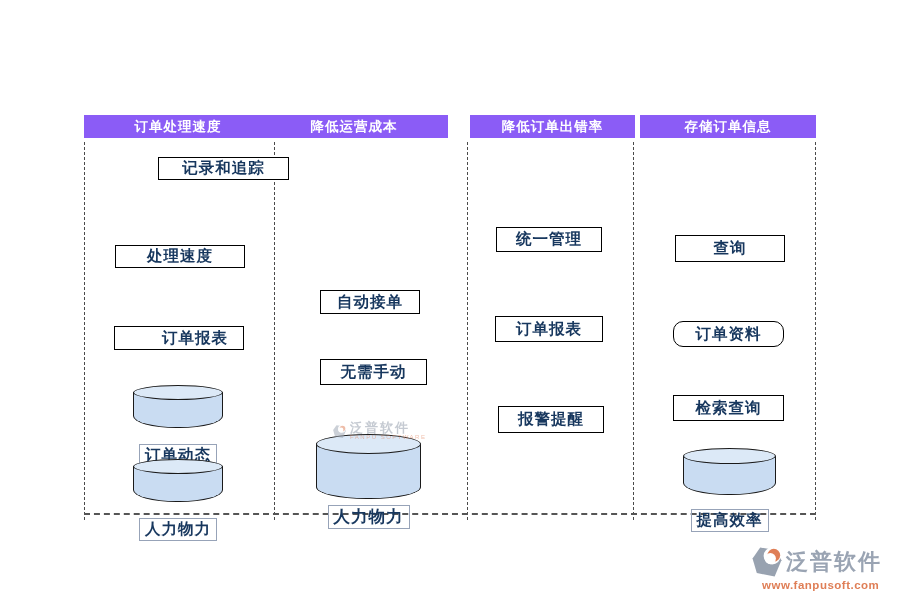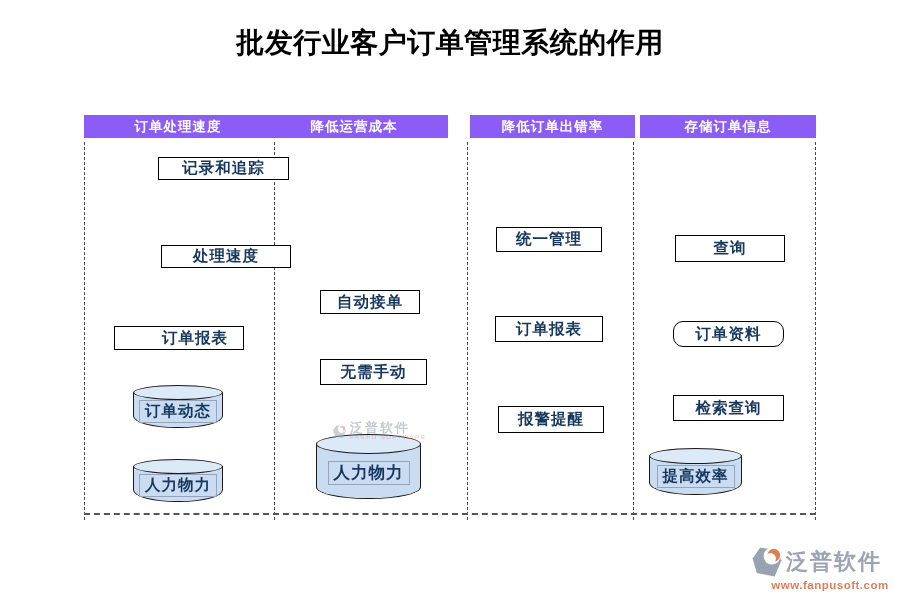--- a/index.html
+++ b/index.html
@@ -54,21 +54,21 @@
   }
   .cyl .cbody {
     position:absolute; left:0; right:0; bottom:0;
     background:#C9DCF2; border:1.5px solid #1a1a1a; border-top:none;
     border-radius:0 0 48% 48% / 0 0 12px 12px;
   }
   .cyl .lbl {
     position:absolute; left:50%; transform:translateX(-50%);
     border:1px solid #97A3B8; padding:0 5px;
     color:#17375E; font-weight:bold; font-size:15.5px;
-    white-space:nowrap; letter-spacing:1px;
+    white-space:nowrap; letter-spacing:1px;margin-top:44px;
   }
   .cyl-sm { width:90px; height:43px; }
   .cyl-sm .ctop { height:15px; }
   .cyl-sm .cbody { top:7px; }
   .cyl-sm .lbl { top:15px; }
   .cyl-md { width:93px; height:47px; }
   .cyl-md .ctop { height:16px; }
   .cyl-md .cbody { top:8px; }
   .cyl-md .lbl { top:17px; }
   .cyl-lg { width:105px; height:65px; }
@@ -85,46 +85,45 @@
   .wm .wms { font-size:6px; color:#E0805C; letter-spacing:1.5px; line-height:7px; }
 
   .flogo { position:absolute; left:750px; top:545px; width:148px; }
   .flogo-row { display:flex; align-items:center; gap:2px; }
   .flogo-company {
     font-size:22px; font-weight:bold; color:#9AA4B3; letter-spacing:2px;
     font-family:"Liberation Sans","DejaVu Sans",sans-serif;
   }
   .flogo-url {
     margin-top:0px; padding-left:12px;
-    font-size:11.5px; font-weight:bold; color:#DF7E56; letter-spacing:0.5px;text-align:center;
+    font-size:11.5px; font-weight:bold; color:#DF7E56; letter-spacing:0.5px;
   }
 </style>
 </head>
 <body>
 
 <div class="stage">
 
-  <div class="title">批发行业客户订单管理系统的作用</div>
 
   <div class="diagram">
 
     <div class="hdr hdr1">订单处理速度</div>
     <div class="hdr hdr2">降低运营成本</div>
     <div class="hdr hdr3">降低订单出错率</div>
     <div class="hdr hdr4">存储订单信息</div>
 
     <div class="vline" style="left:0;"></div>
     <div class="vline" style="left:190px;"></div>
     <div class="vline" style="left:383px;"></div>
     <div class="vline" style="left:549px;"></div>
     <div class="vline" style="left:731px;"></div>
     <div class="bline"></div>
 
     <div class="box" style="left:30px; top:42px;  width:131px; height:23px;margin-left:44px;">记录和追踪</div>
-    <div class="box" style="left:31px; top:130px; width:130px; height:23px;margin-left:46px;">处理速度</div>
+    <div class="box" style="left:31px; top:130px; width:130px; height:23px;">处理速度</div>
     <div class="box" style="left:30px; top:211px; width:130px; height:24px;padding-left:32px;">订单报表</div>
     <div class="cyl cyl-sm" style="left:49px; top:270px;">
       <div class="cbody"></div>
       <div class="ctop"></div>
       <div class="lbl">订单动态</div>
     </div>
     <div class="cyl cyl-sm" style="left:49px; top:344px;">
       <div class="cbody"></div>
       <div class="ctop"></div>
       <div class="lbl">人力物力</div>
@@ -138,21 +137,21 @@
       <div class="lbl">人力物力</div>
     </div>
 
     <div class="box" style="left:412px; top:112px; width:106px; height:25px;">统一管理</div>
     <div class="box" style="left:411px; top:201px; width:108px; height:26px;">订单报表</div>
     <div class="box" style="left:414px; top:291px; width:106px; height:27px;">报警提醒</div>
 
     <div class="box" style="left:591px; top:120px; width:110px; height:27px;">查询</div>
     <div class="box" style="left:589px; top:206px; width:111px; height:26px;border-radius:10px;">订单资料</div>
     <div class="box" style="left:589px; top:280px; width:111px; height:26px;font-family:Liberation Mono, monospace;">检索查询</div>
-    <div class="cyl cyl-md" style="left:565px; top:333px;text-align:center;">
+    <div class="cyl cyl-md" style="left:599px; top:333px;text-align:center;">
       <div class="cbody"></div>
       <div class="ctop"></div>
       <div class="lbl">提高效率</div>
     </div>
 
     <div class="wm">
       <svg width="15" height="15" viewBox="0 0 40 40">
         <polygon points="12,3 30,6 37,18 29,37 8,33 3,16" fill="#98A2B0"></polygon>
         <circle cx="26" cy="13" r="10" fill="#ffffff"></circle>
         <circle cx="28" cy="12" r="7.5" fill="#DF7E56"></circle>

